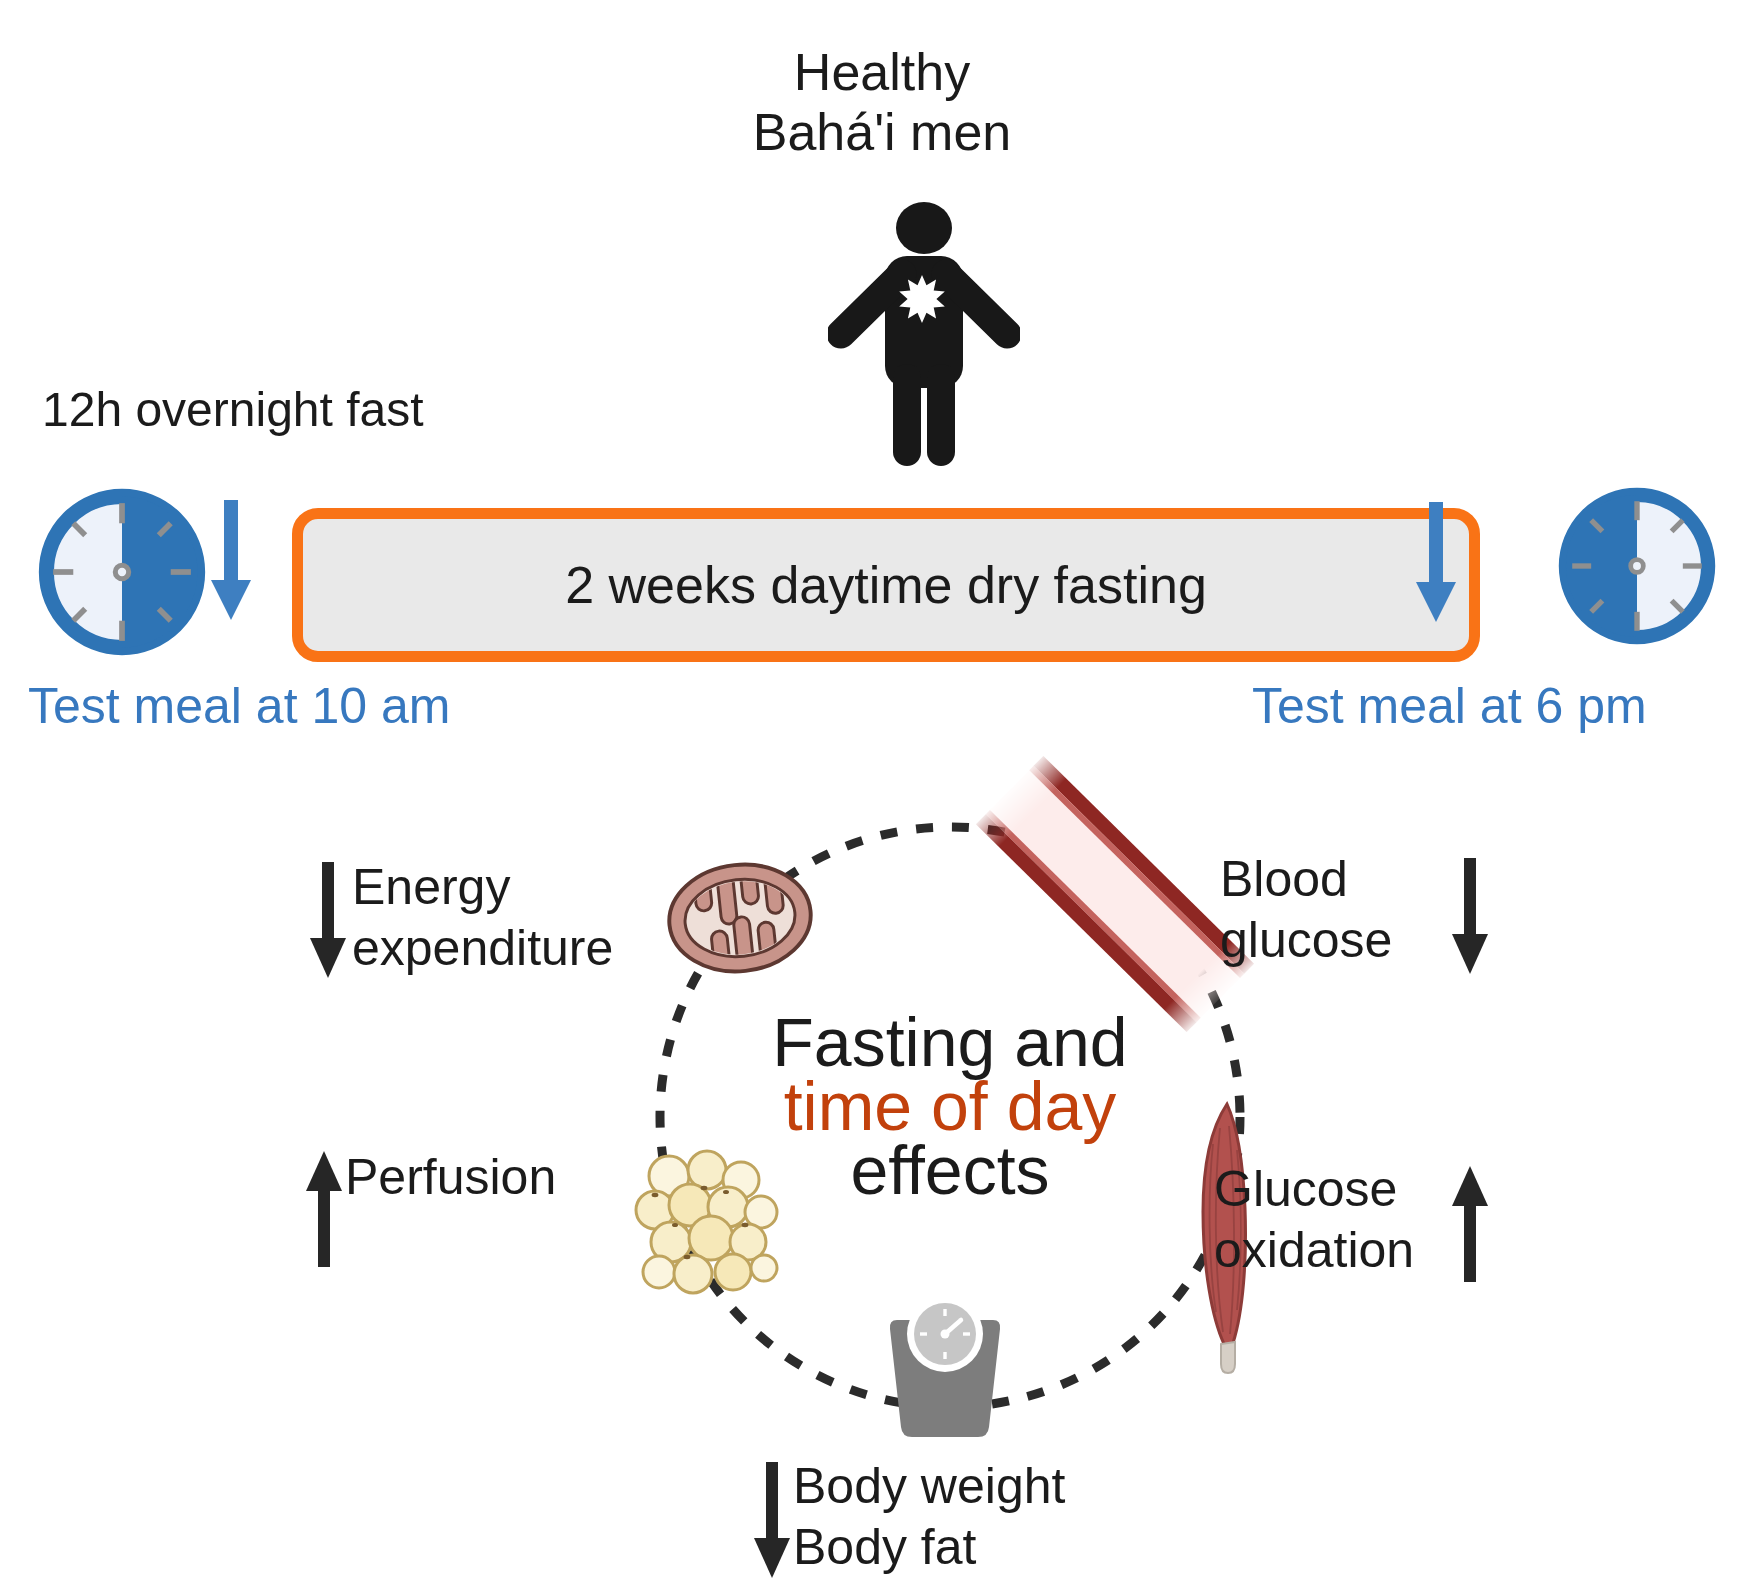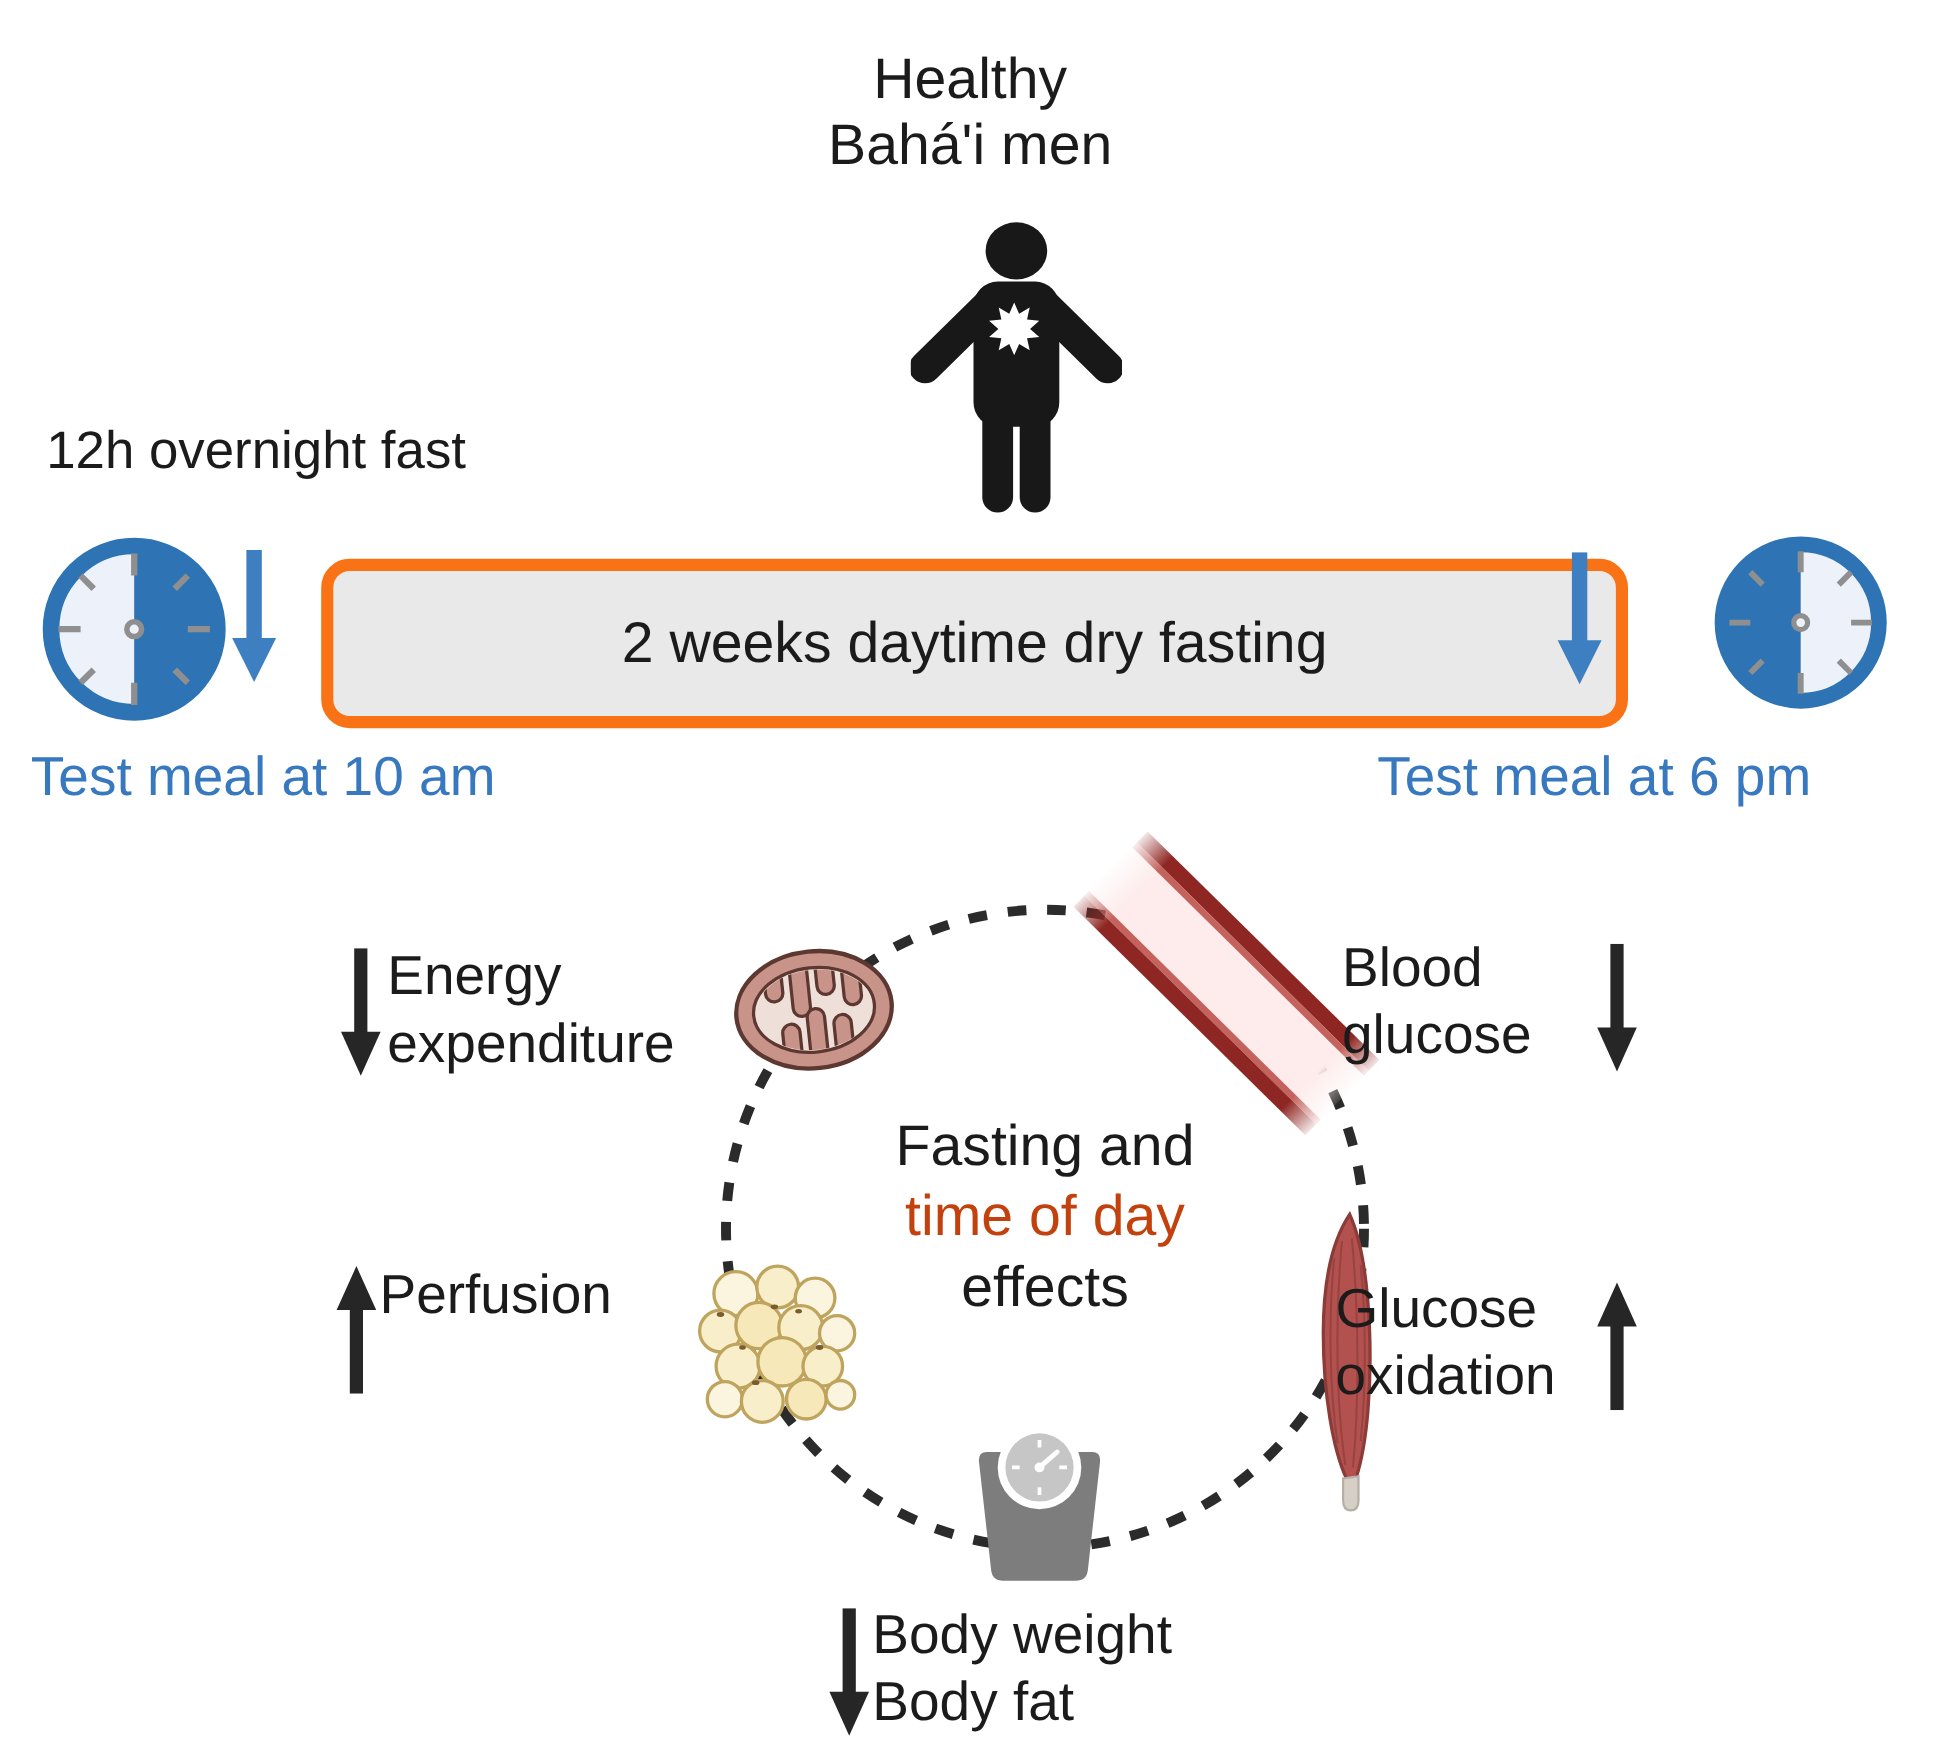--- a/index.html
+++ b/index.html
@@ -14,21 +14,21 @@
   .tl-label{font-size:48px;}
   .meal{font-size:50px;color:#3778bf;}
   .fastbox{
     position:absolute;left:292px;top:476px;width:1188px;height:154px;
     background:#e9e9e9;border:11px solid #f97316;border-radius:26px;
     box-sizing:border-box;display:flex;align-items:center;justify-content:center;
   }
   .fastbox span{font-size:52px;}
   .cycle-label{position:absolute;text-align:left;font-size:50px;line-height:61px;}
   .center-text{position:absolute;left:750px;top:978px;width:400px;text-align:center;
-    font-size:52px;line-height:64px;}
+    font-size:68px;line-height:64px;}
 </style>
 </head>
 <body>
 
 <div id="canvas">
 
   <div class="txt title" style="left:582px;top:10px;width:600px;">
     <div>Healthy</div>
     <div>Bahá'i men</div>
   </div>

